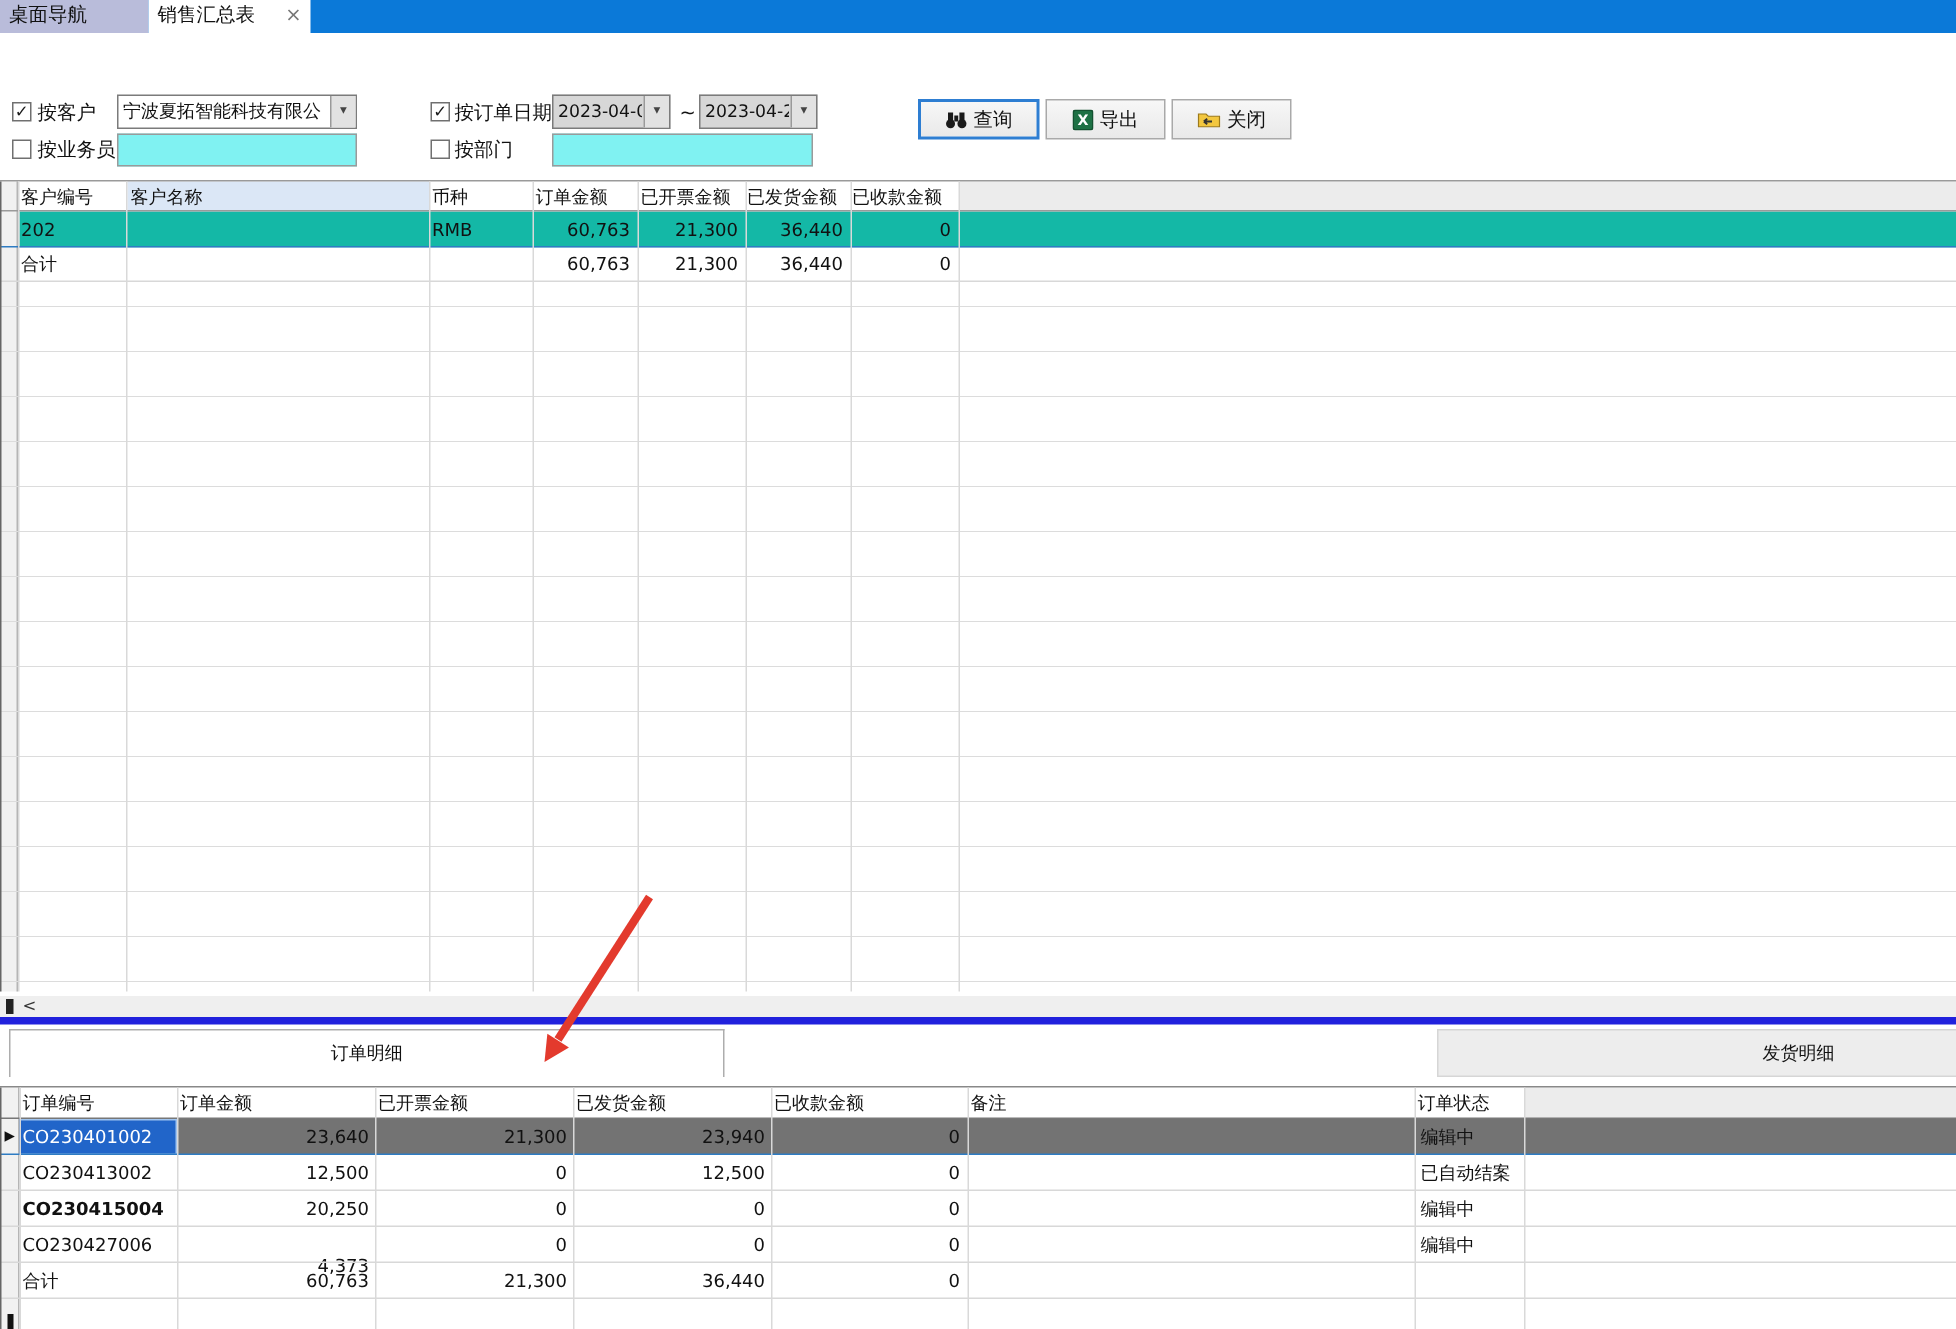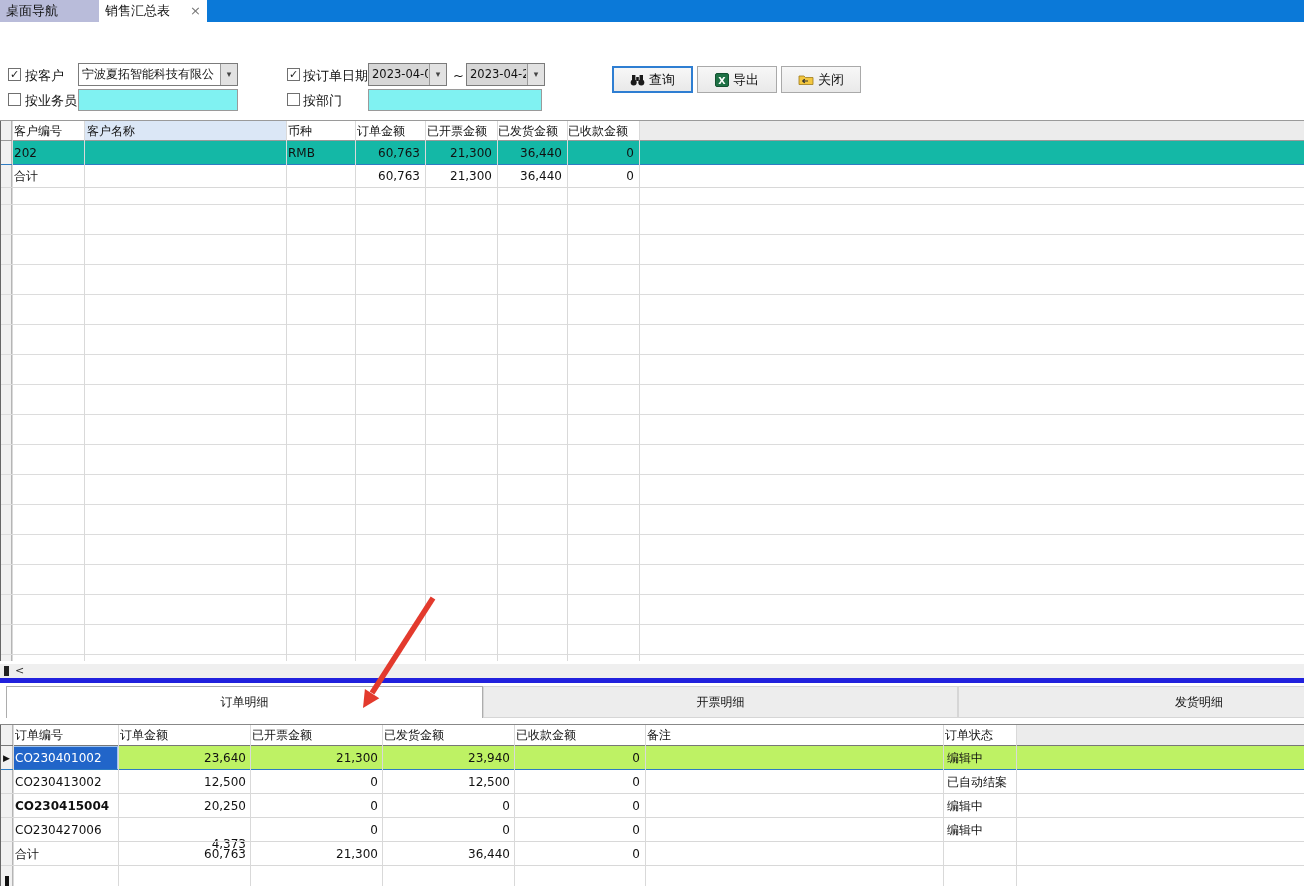--- a/index.html
+++ b/index.html
@@ -179,38 +179,37 @@
   </div>
 
   <div class="hscroll">
     <div class="hthumb"></div>
     <div class="harrow">&lt;</div>
   </div>
 
   <div class="divider"></div>
 
   <div class="dtab active" style="left:6px;  width:477px;"><span>订单明细</span></div>
-  <div class="dtab idle" style="left:483px; width:475px;"><span>开票明细</span></div>
   <div class="dtab idle" style="left:958px; width:482px;"><span>发货明细</span></div>
 
   <div>
 
     <div class="selstrip" style="left:0; top:725px; width:13px; height:161px;"></div>
     <div class="rowptr" style="left:3px; top:746px; line-height:24px;">▶</div>
 
     <div class="hdrextra" style="left:1016px; top:725px; right:0; height:21px;"></div>
     <div class="cell" style="left:15px;  top:725px; width:100px; line-height:21px;">订单编号</div>
     <div class="cell" style="left:120px; top:725px; width:126px; line-height:21px;">订单金额</div>
     <div class="cell" style="left:252px; top:725px; width:126px; line-height:21px;">已开票金额</div>
     <div class="cell" style="left:384px; top:725px; width:126px; line-height:21px;">已发货金额</div>
     <div class="cell" style="left:516px; top:725px; width:125px; line-height:21px;">已收款金额</div>
     <div class="cell" style="left:647px; top:725px; width:290px; line-height:21px;">备注</div>
     <div class="cell" style="left:945px; top:725px; width:69px;  line-height:21px;">订单状态</div>
 
-    <div class="gridrow" style="top:746px; height:24px; background:#bef264;">
+    <div class="gridrow" style="top:746px; height:24px; background:#737373;">
       <div class="cell selectedcell" style="left:0; top:0; width:105px; line-height:24px; padding-left:2px;">CO230401002</div>
       <div class="cell num" style="left:107px; top:0; width:126px; line-height:24px;">23,640</div>
       <div class="cell num" style="left:239px; top:0; width:126px; line-height:24px;">21,300</div>
       <div class="cell num" style="left:371px; top:0; width:126px; line-height:24px;">23,940</div>
       <div class="cell num" style="left:503px; top:0; width:124px; line-height:24px;">0</div>
       <div class="cell" style="left:934px; top:0; width:78px; line-height:24px;">编辑中</div>
     </div>
 
     <div class="gridrow" style="top:770px; height:24px;">
       <div class="cell" style="left:2px; top:0; width:103px; line-height:24px;">CO230413002</div>

